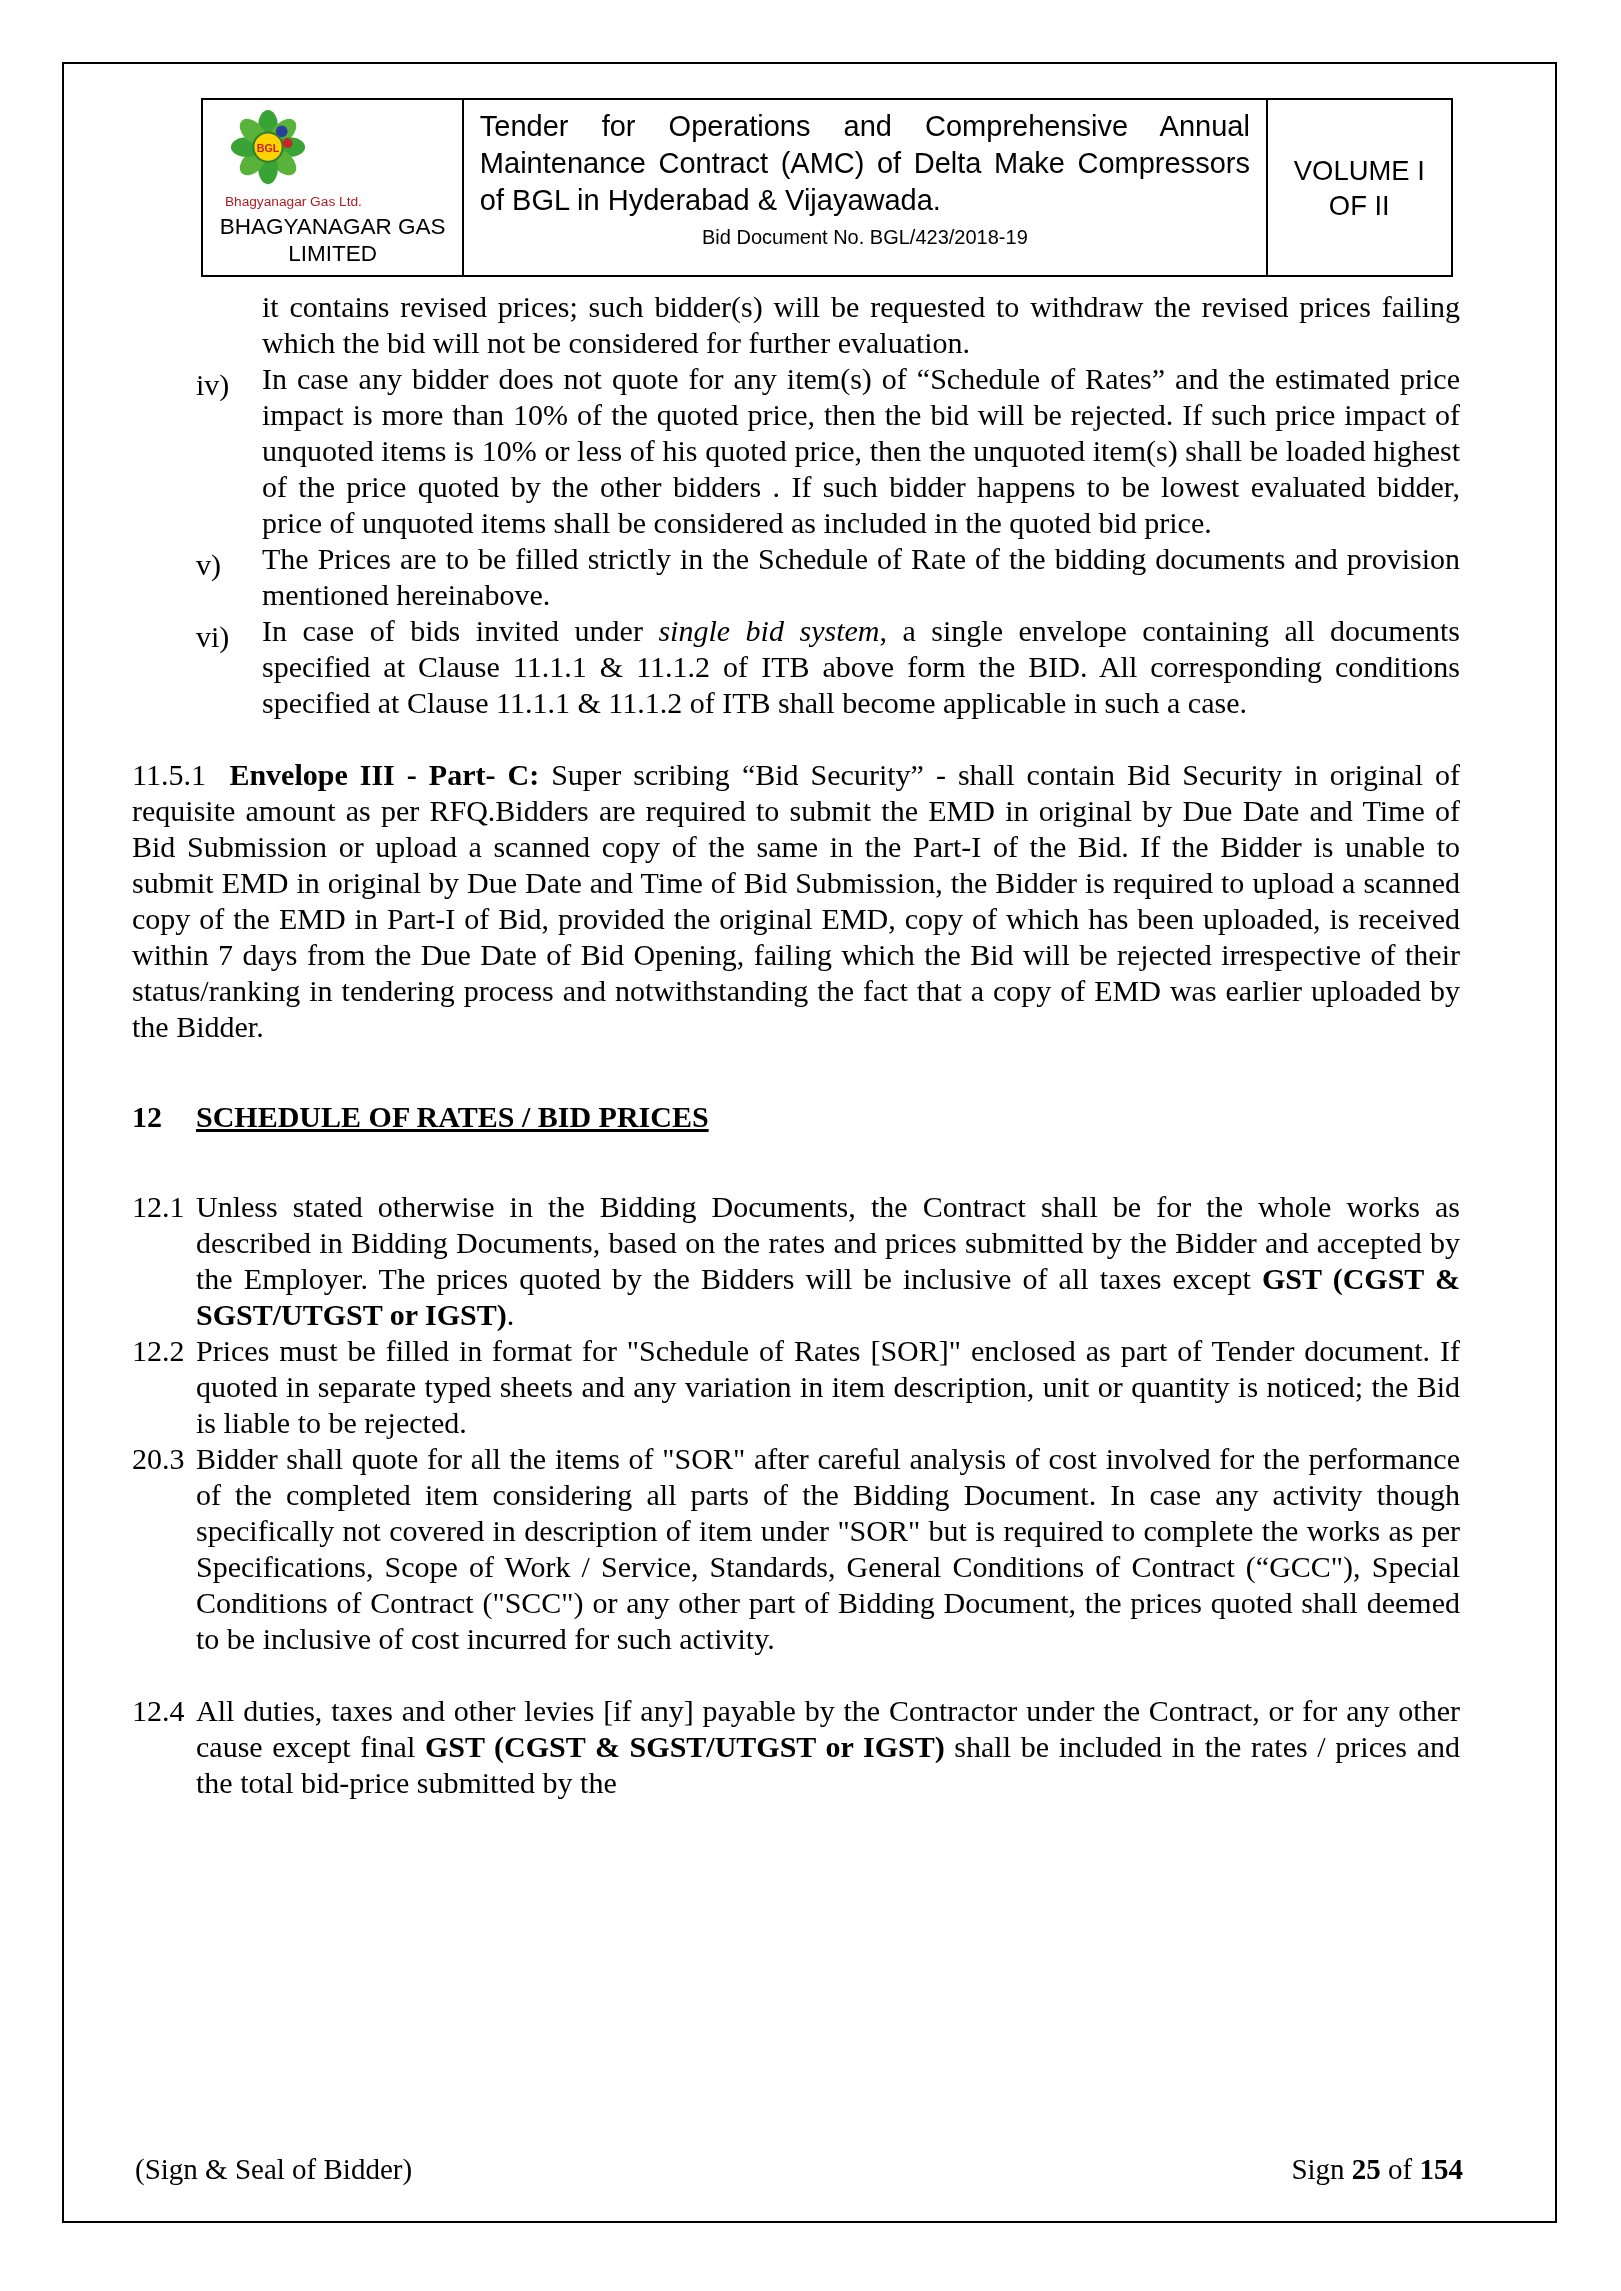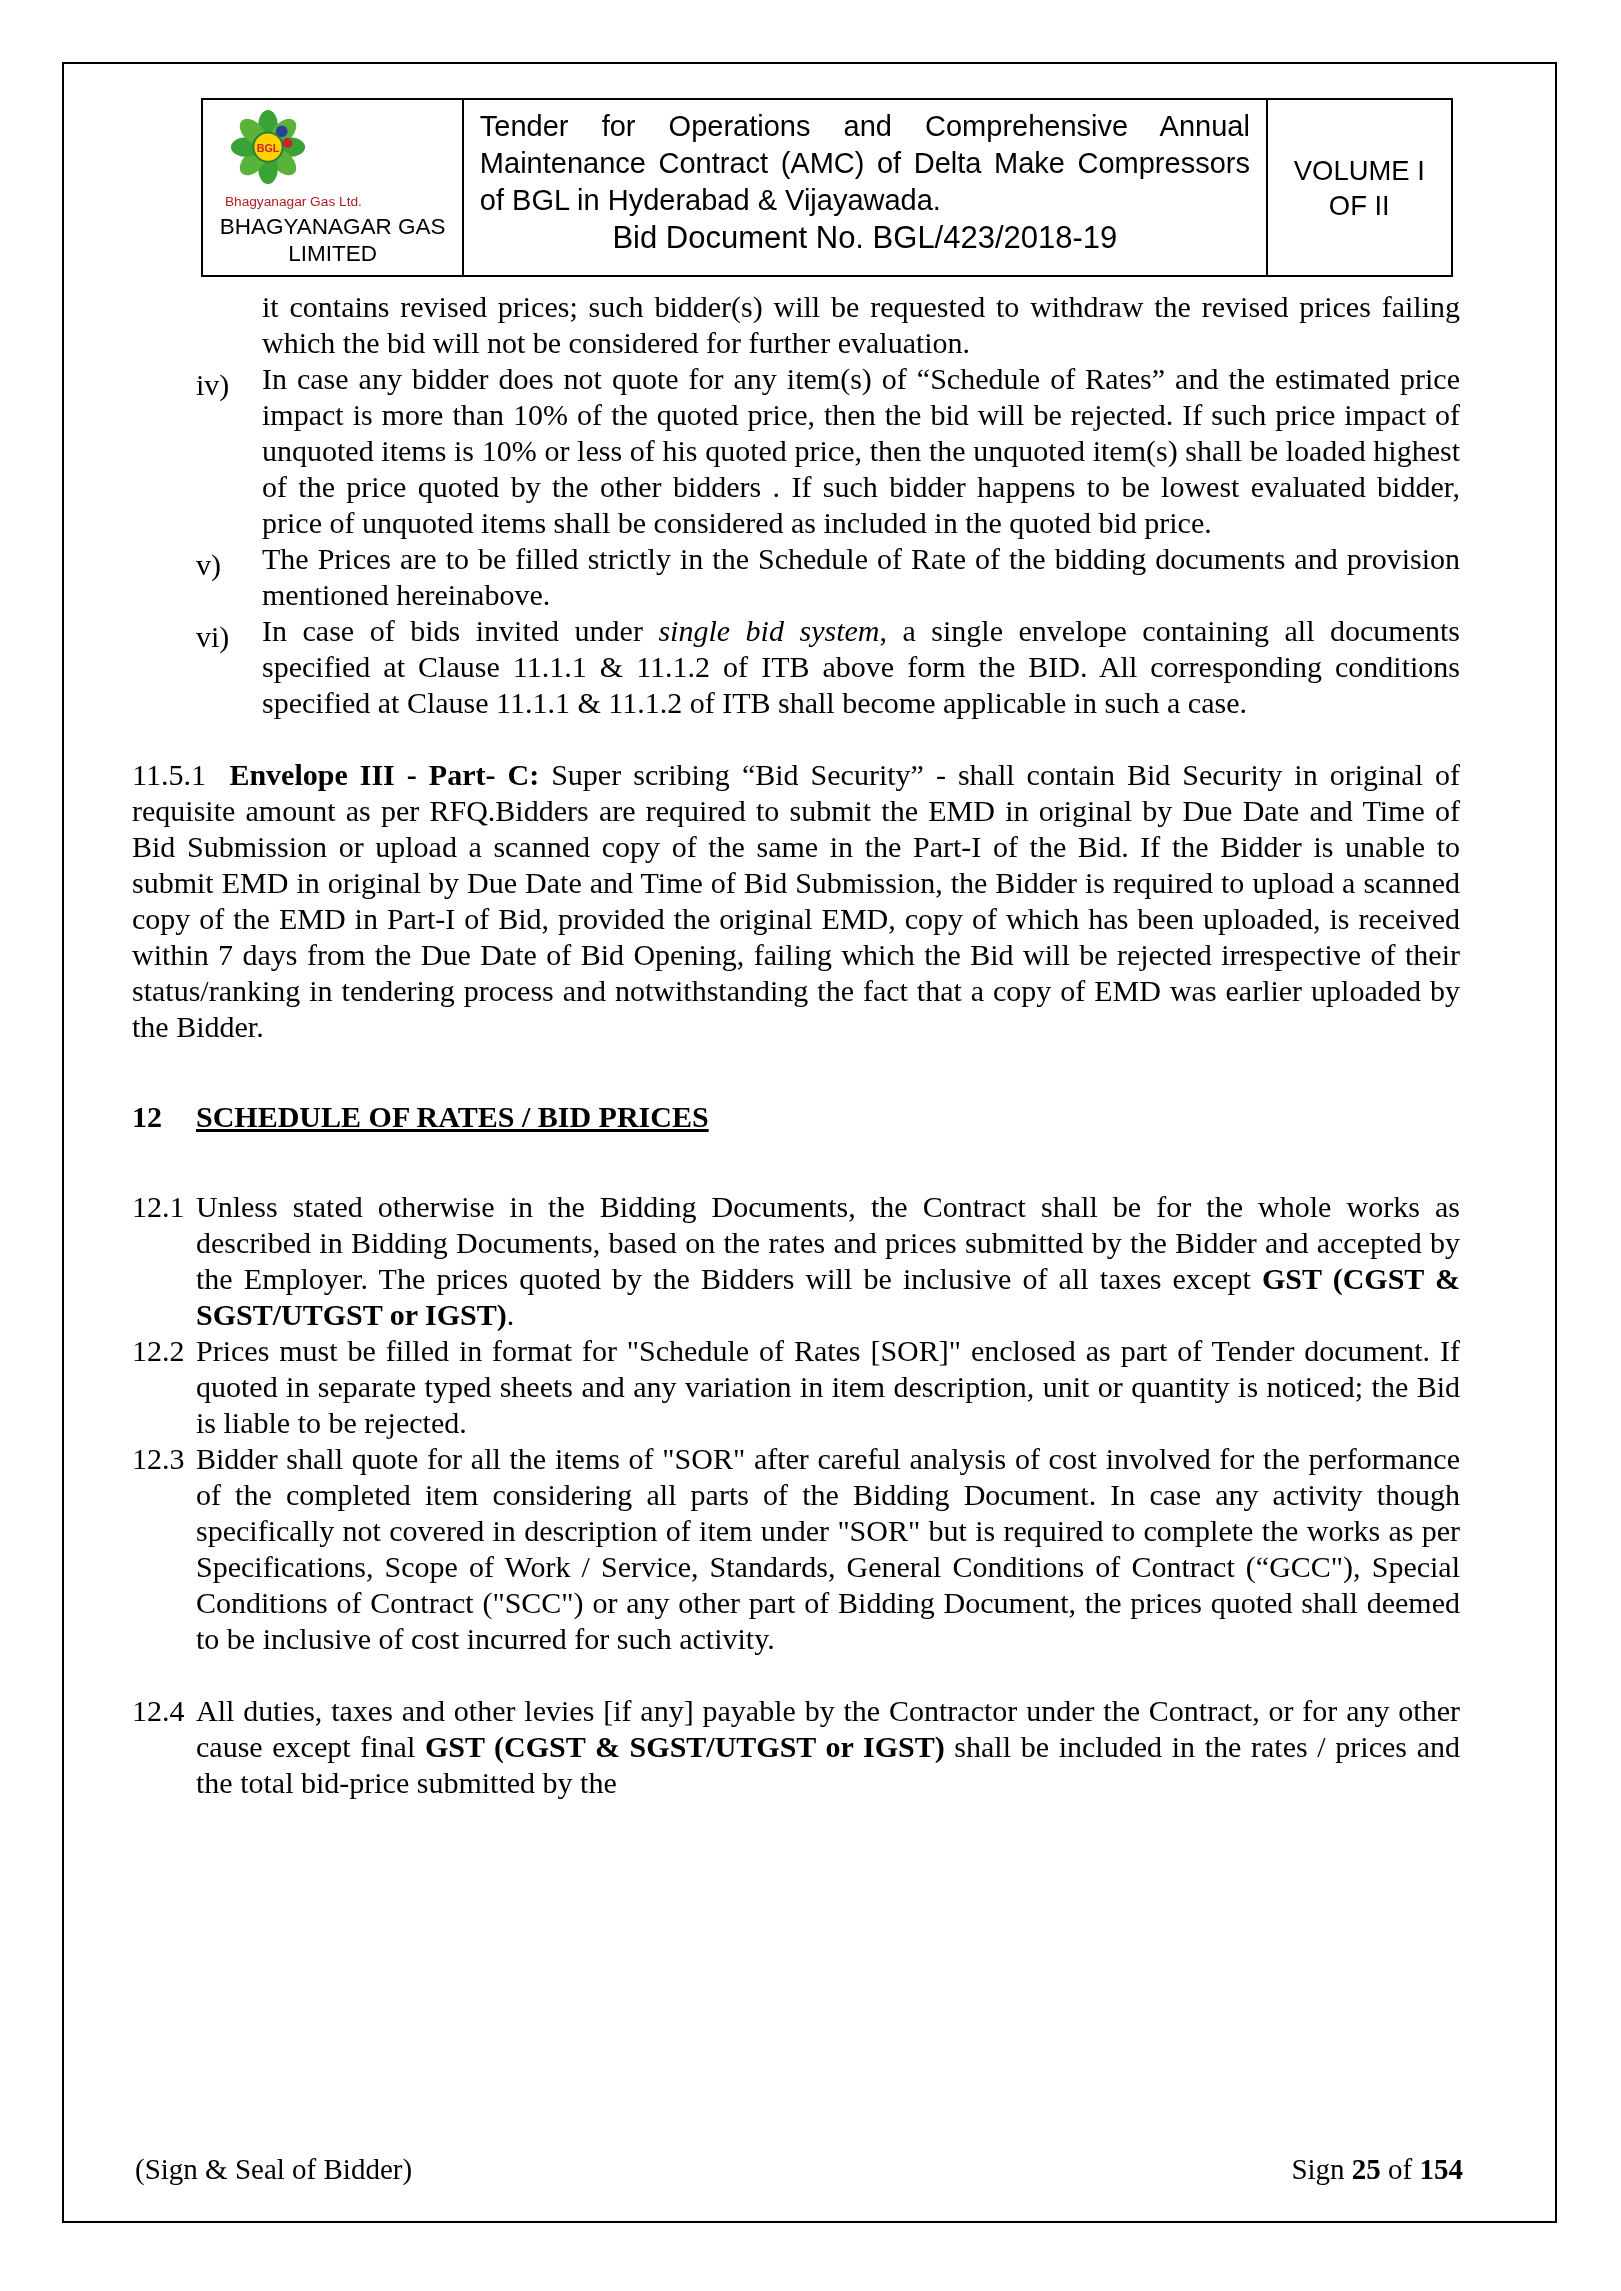--- a/index.html
+++ b/index.html
@@ -43,21 +43,21 @@
     font-family:"Liberation Sans", sans-serif;
     font-size:27.4px; line-height:35px;
   }
   .title-just {
     font-family:"Liberation Sans", sans-serif;
     font-size:29px; line-height:37px;
     text-align:justify;
   }
   .bid-doc {
     font-family:"Liberation Sans", sans-serif;
-    font-size:31px; line-height:37px;
+    font-size:20px; line-height:37px;
     text-align:center;
   }
   .logo-tagline {
     font-family:"Liberation Sans", sans-serif;
     font-size:13.7px; color:#b01c20; margin-top:2px;margin-left:16px;
   }
   .org-name {
     font-family:"Liberation Sans", sans-serif;
     font-size:22.5px; line-height:27.4px; margin-top:3.9px;
   }
@@ -176,21 +176,21 @@
       <span class="cnum">12.1</span>
       <p><span>Unless stated otherwise in the Bidding Documents, the Contract shall be for the whole works as described in Bidding Documents, based on the rates and prices submitted by the Bidder and accepted by the Employer. The prices quoted by the Bidders will be inclusive of all taxes except </span><span class="b">GST (CGST &amp; SGST/UTGST or IGST)</span><span>.</span></p>
     </div>
 
     <div class="clause">
       <span class="cnum">12.2</span>
       <p><span>Prices must be filled in format for "Schedule of Rates [SOR]" enclosed as part of Tender document. If quoted in separate typed sheets and any variation in item description, unit or quantity is noticed; the Bid is liable to be rejected.</span><span class="b"></span><span></span></p>
     </div>
 
     <div class="clause">
-      <span class="cnum">12.3</span>
+      <span class="cnum">20.3</span>
       <p><span>Bidder shall quote for all the items of "SOR" after careful analysis of cost involved for the performance of the completed item considering all parts of the Bidding Document. In case any activity though specifically not covered in description of item under "SOR" but is required to complete the works as per Specifications, Scope of Work / Service, Standards, General Conditions of Contract (“GCC"), Special Conditions of Contract ("SCC") or any other part of Bidding Document, the prices quoted shall deemed to be inclusive of cost incurred for such activity.</span><span class="b"></span><span></span></p>
     </div>
 
     <div class="clause gap-top">
       <span class="cnum">12.4</span>
       <p><span>All duties, taxes and other levies [if any] payable by the Contractor under the Contract, or for any other cause except final </span><span class="b">GST (CGST &amp; SGST/UTGST or IGST)</span><span> shall be included in the rates / prices and the total bid-price submitted by the</span></p>
     </div>
 
   </div>
 

